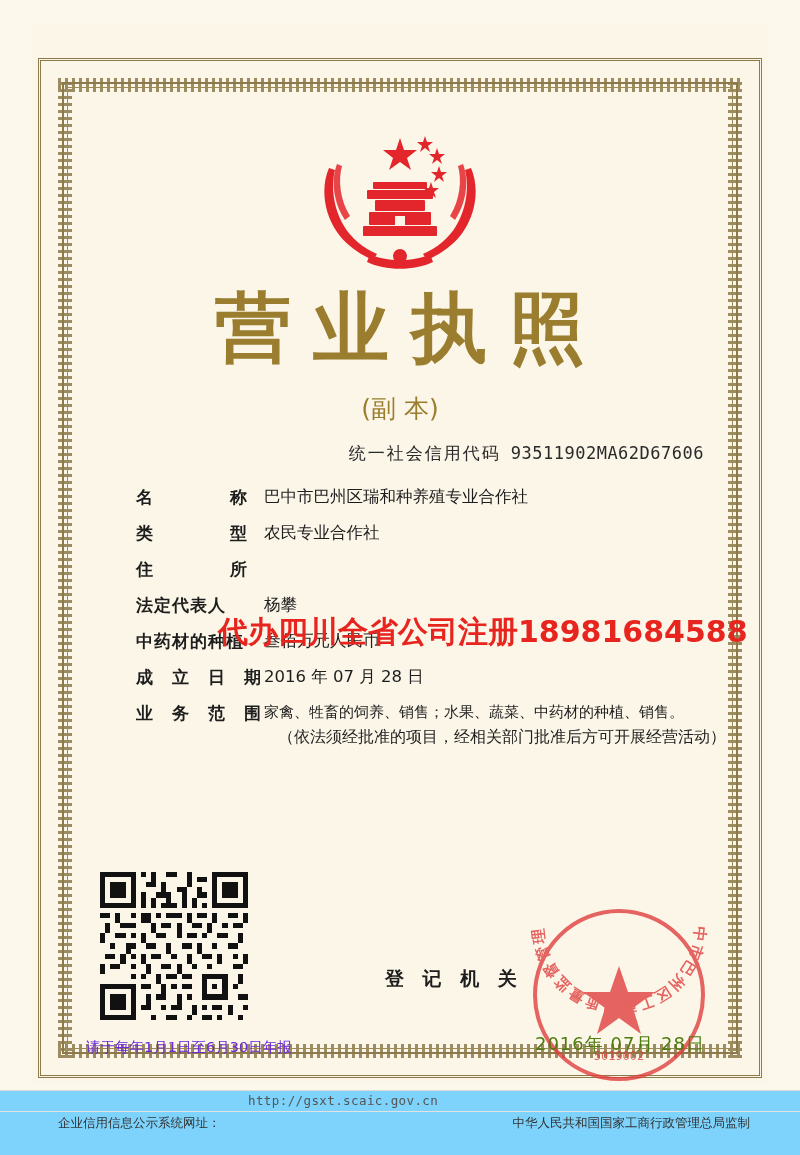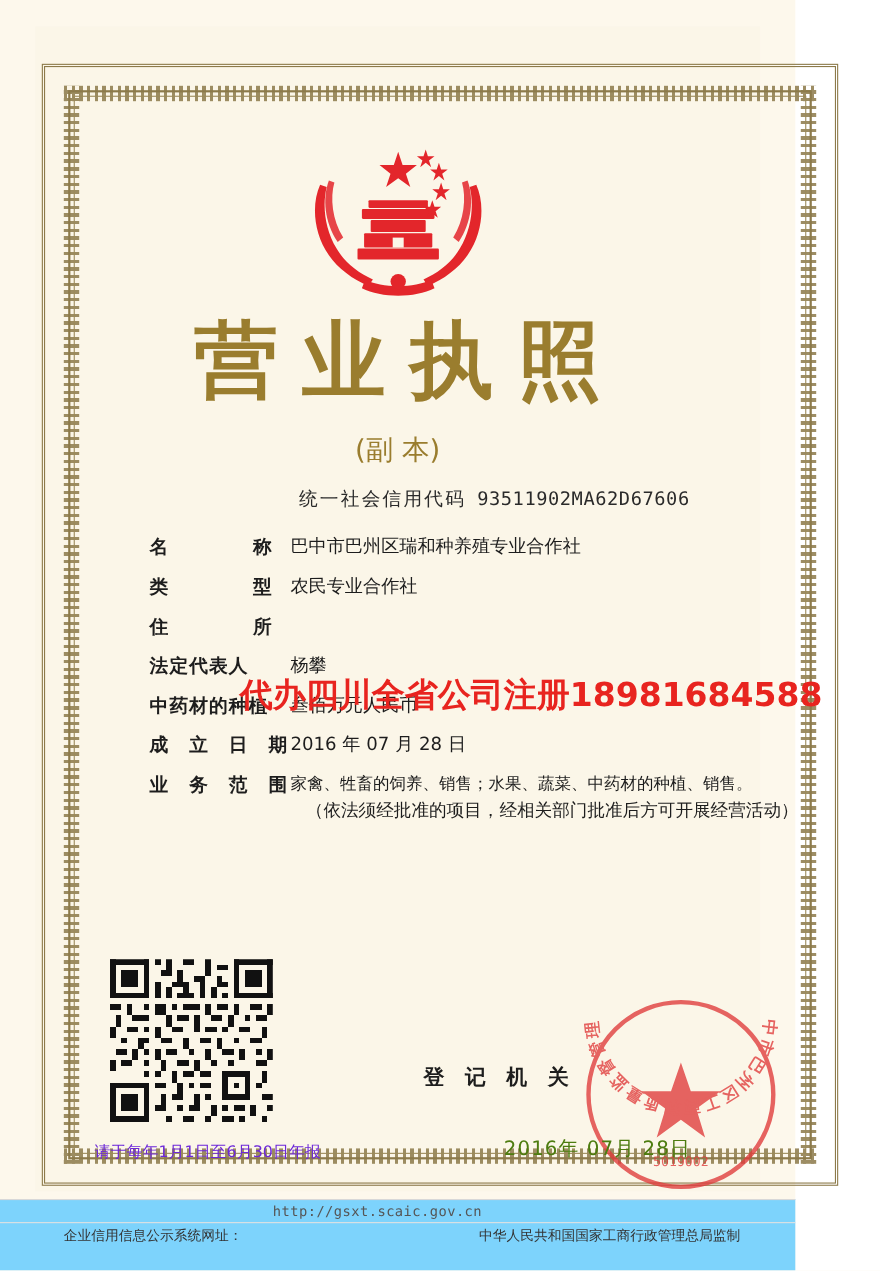--- a/index.html
+++ b/index.html
@@ -10,21 +10,21 @@
   body {
     width: 800px;
     height: 1155px;
     font-family: "Liberation Sans", sans-serif;
     overflow: hidden;
   }
 
   
   .page {
     position: relative;
-    width: 723px;
+    width: 800px;
     height: 1155px;
     background: #fdf8ec;
     box-sizing: border-box;
   }
   .paper {
     position: absolute;
     left: 32px;
     top: 24px;
     right: 32px;
     bottom: 72px;

